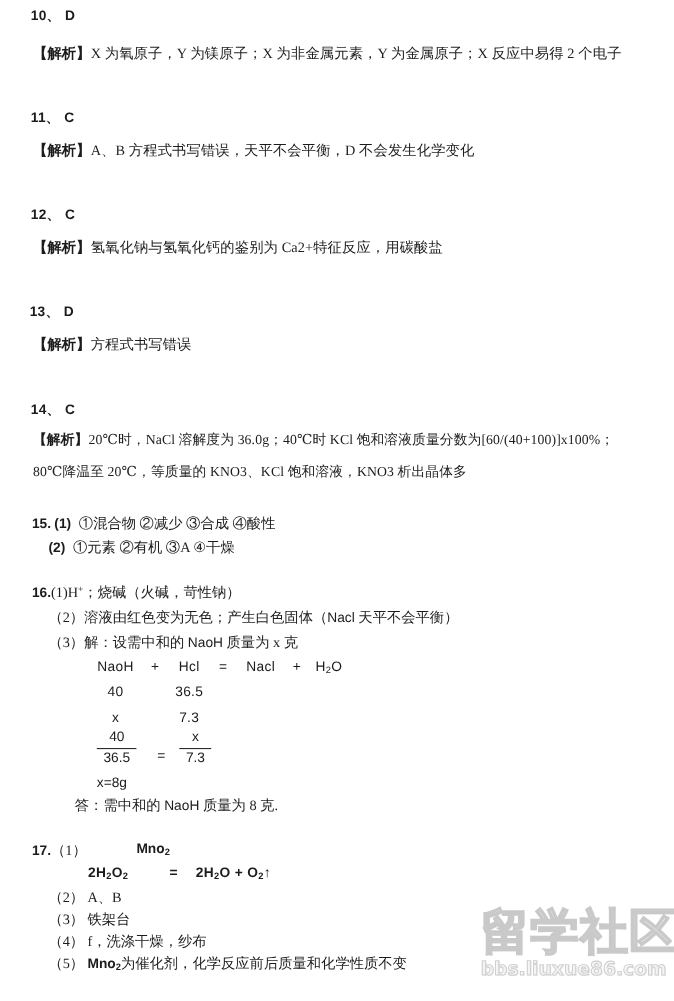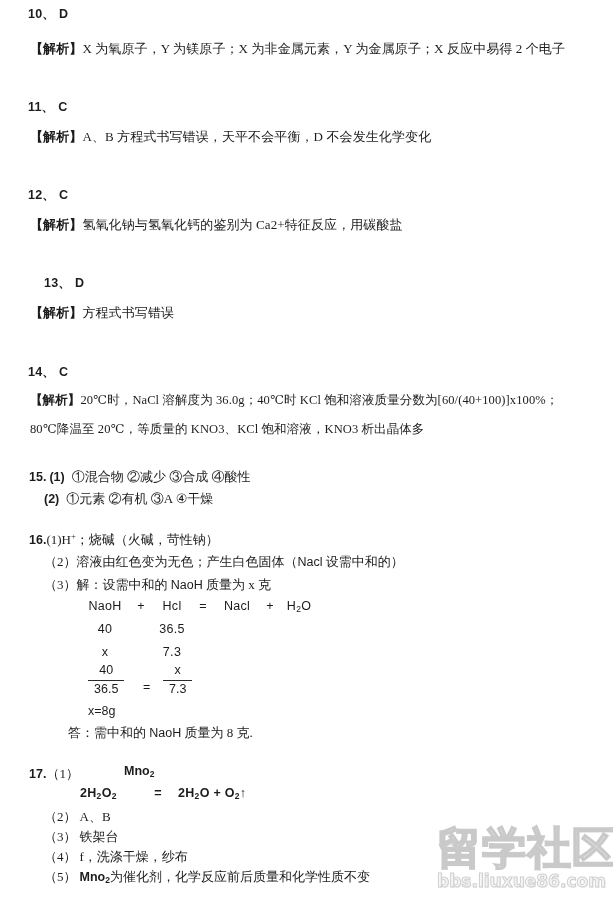--- a/index.html
+++ b/index.html
@@ -166,21 +166,21 @@
     <span class="tag">【解析】</span><span>A、B 方程式书写错误，天平不会平衡，D 不会发生化学变化</span>
   </div>
 
   <div class="ln ans-head" style="left:28px; top:189px;">
     <span>12、</span><span class="opt">C</span>
   </div>
   <div class="ln exp" style="left:30px; top:218px;">
     <span class="tag">【解析】</span><span>氢氧化钠与氢氧化钙的鉴别为 Ca2+特征反应，用碳酸盐</span>
   </div>
 
-  <div class="ln ans-head" style="left:44px; top:277px;">
+  <div class="ln ans-head" style="left:27px; top:277px;">
     <span>13、</span><span class="opt">D</span>
   </div>
   <div class="ln exp" style="left:30px; top:306px;">
     <span class="tag">【解析】</span><span>方程式书写错误</span>
   </div>
 
   <div class="ln ans-head" style="left:28px; top:366px;">
     <span>14、</span><span class="opt">C</span>
   </div>
   <div class="ln exp" style="left:30px; top:394px; font-size:12.5px;">
@@ -194,21 +194,21 @@
     <span class="qnum">15.</span><span class="qnum" style="padding-left:3px;">(1)</span><span class="body-ser" style="padding-left:7px;">①混合物 ②减少 ③合成 ④酸性</span>
   </div>
   <div class="ln" style="left:44px; top:490px;">
     <span class="qnum">(2)</span><span class="body-ser" style="padding-left:7px;">①元素 ②有机 ③A ④干燥</span>
   </div>
 
   <div class="ln" style="left:29px; top:531px;">
     <span class="qnum">16.</span><span class="body-ser">(1)</span><span class="body-ser">H</span><sup>+</sup><span class="body-ser">；烧碱（火碱，苛性钠）</span>
   </div>
   <div class="ln" style="left:44px; top:553px;">
-    <span class="body-ser">（2）</span><span class="body-ser">溶液由红色变为无色；产生白色固体（</span><span class="body-sans">Nacl</span><span class="body-ser"> 设需中和的）</span>
+    <span class="body-ser">（2）</span><span class="body-ser">溶液由红色变为无色；产生白色固体（</span><span class="body-sans">Nacl</span><span class="body-ser"> 天平不会平衡）</span>
   </div>
   <div class="ln" style="left:44px; top:576px;">
     <span class="body-ser">（3）</span><span class="body-ser">解：设需中和的 </span><span class="body-sans">NaoH</span><span class="body-ser"> 质量为 x 克</span>
   </div>
 
   <div class="eq-row" style="left:82px; top:600px;">
     <span class="eq-cell" style="width:46px;">NaoH</span><span class="eq-cell" style="width:26px;">+</span><span class="eq-cell" style="width:36px;">Hcl</span><span class="eq-cell" style="width:26px;">=</span><span class="eq-cell" style="width:42px;">Nacl</span><span class="eq-cell" style="width:24px;">+</span><span class="eq-cell" style="width:34px;"><span>H</span><sub>2</sub><span>O</span></span>
   </div>
 
   <div class="eq-row" style="left:82px; top:623px;">

